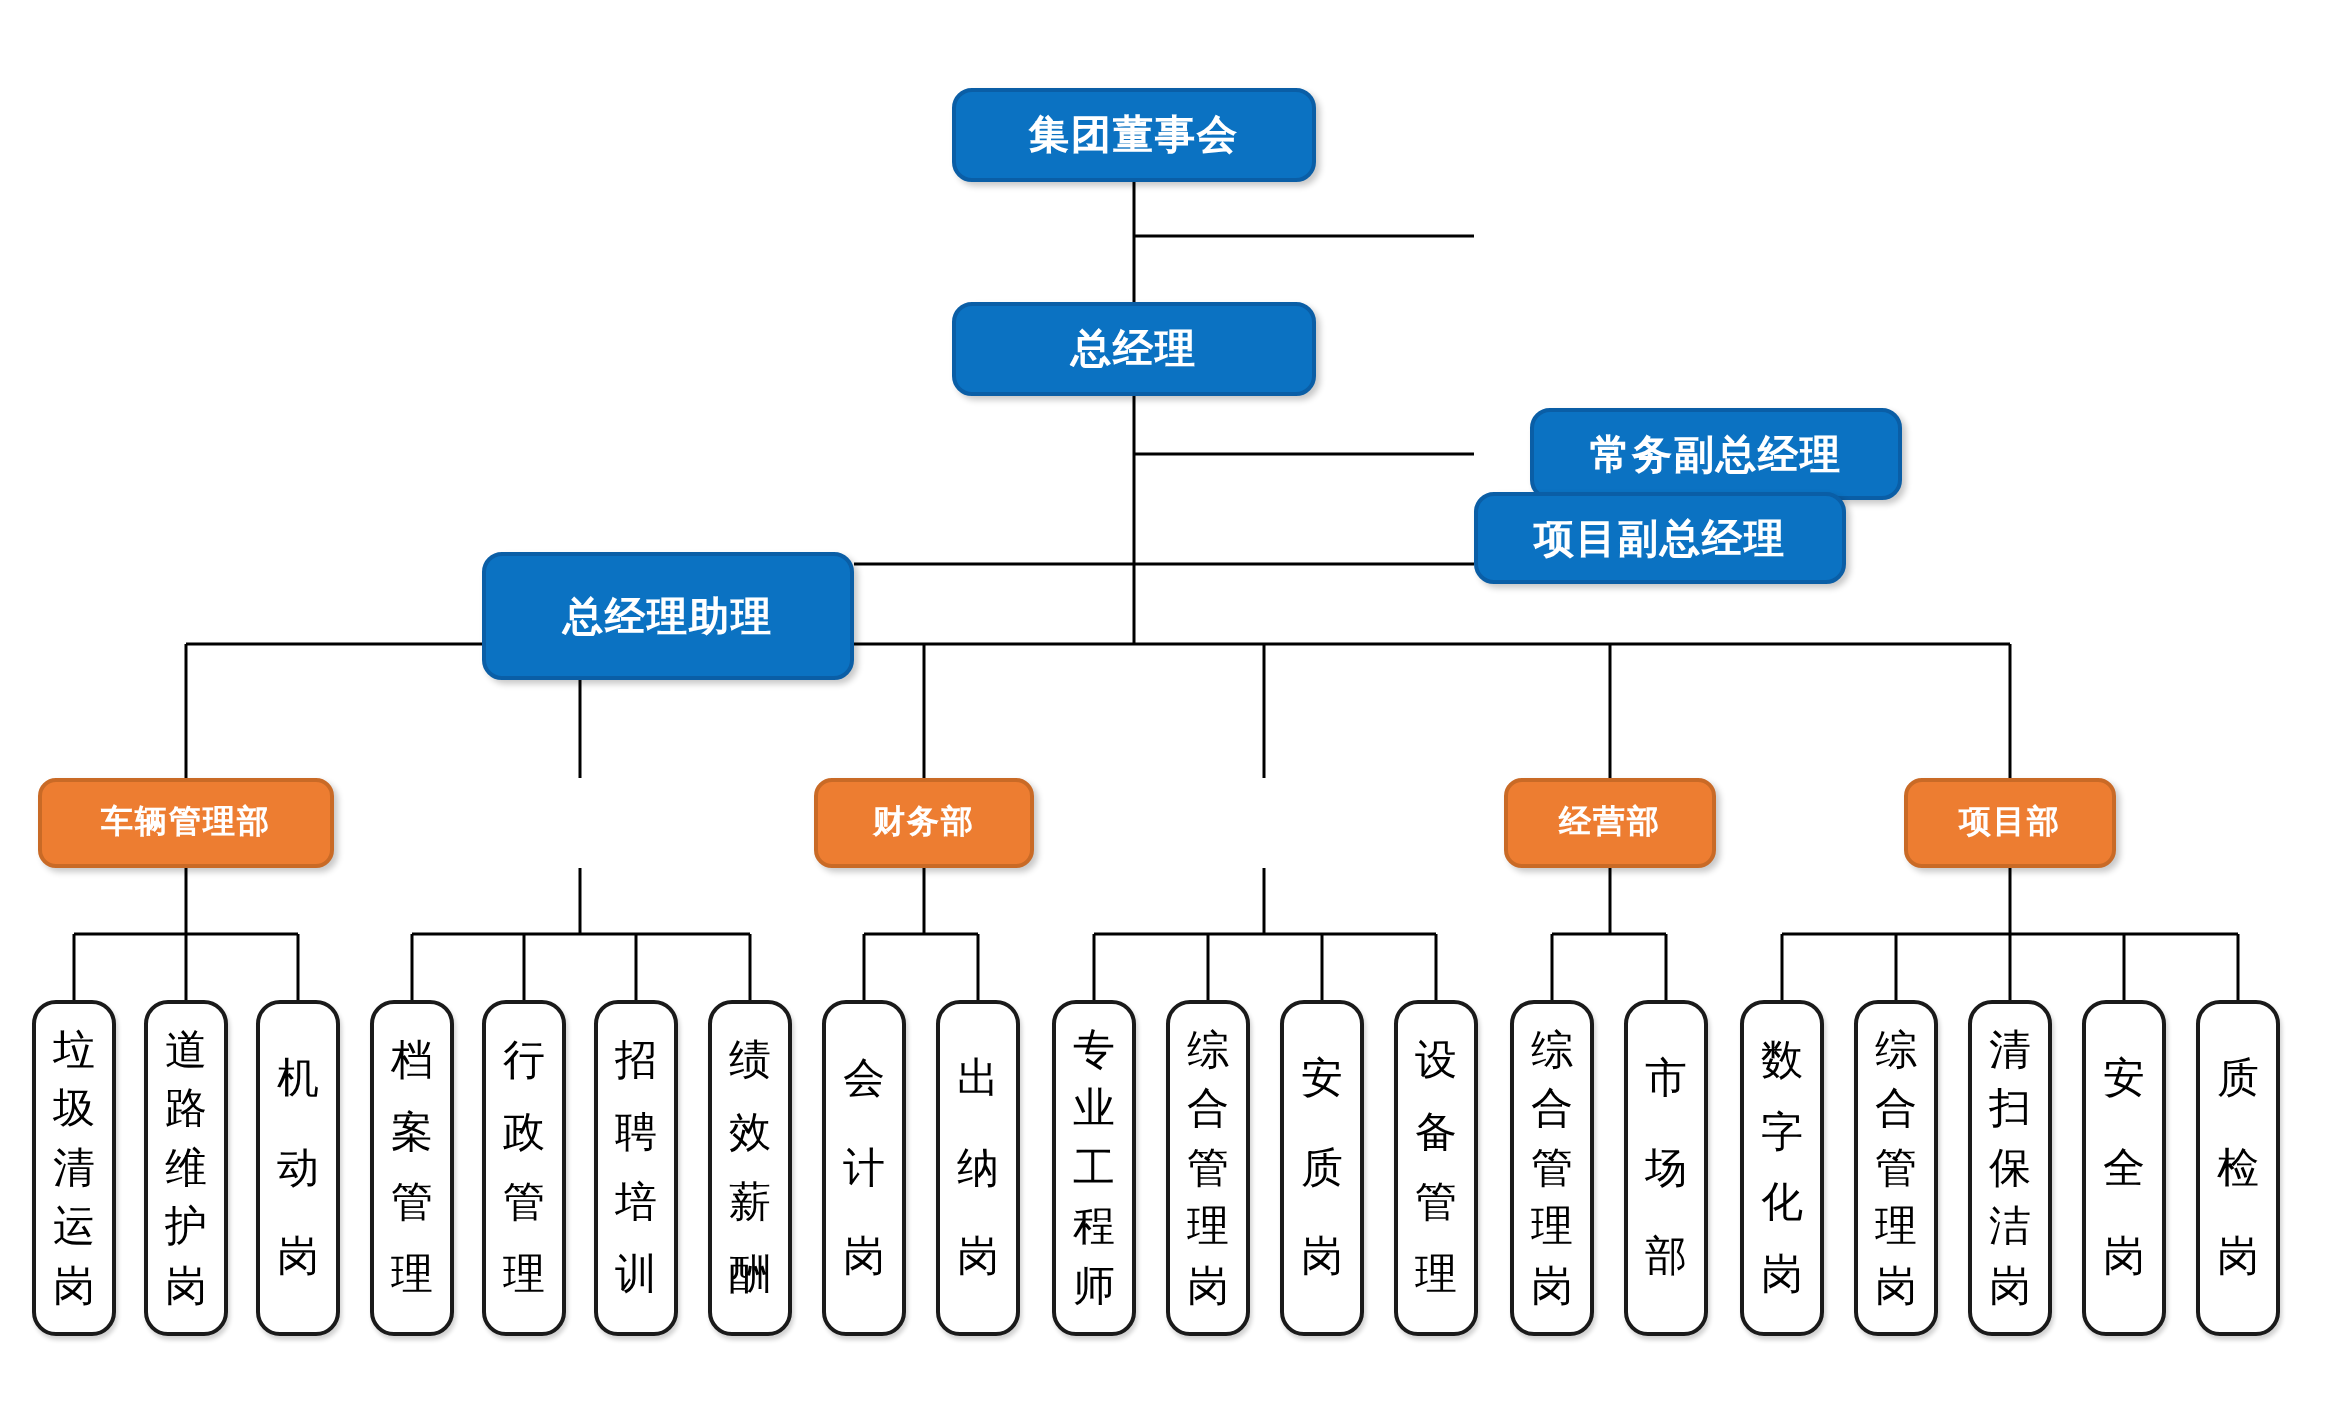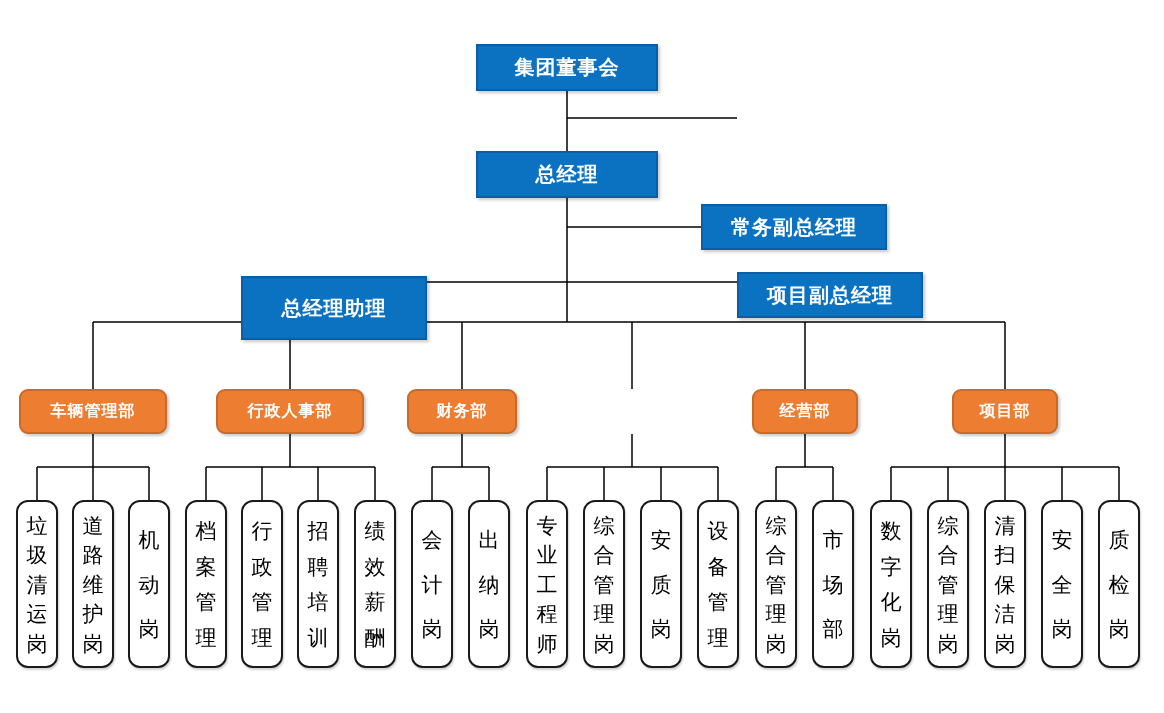--- a/index.html
+++ b/index.html
@@ -18,21 +18,21 @@
   .node{
     position:absolute;
     display:flex;align-items:center;justify-content:center;
     box-sizing:border-box;
     letter-spacing:1px;
     box-shadow:2px 2px 3px rgba(0,0,0,.22);
   }
   .mgmt{
     background:var(--management-fill,#0b72c2);
     border:2px solid var(--management-border,#0a5ea6);
-    border-radius:0;
+    border-radius:10px;
     color:var(--text-on-fill,#fff);
     font-size:20px;font-weight:600;
   }
   .dept{
     background:var(--department-fill,#ed7d31);
     border:2px solid var(--department-border,#c96a26);
     border-radius:9px;
     color:var(--text-on-fill,#fff);
     font-size:16px;font-weight:600;
     top:389px;height:45px;
@@ -108,26 +108,25 @@
     <line x1="833" y1="467" x2="833" y2="500"></line>
     <line x1="891" y1="467" x2="891" y2="500"></line>
     <line x1="948" y1="467" x2="948" y2="500"></line>
     <line x1="1005" y1="467" x2="1005" y2="500"></line>
     <line x1="1062" y1="467" x2="1062" y2="500"></line>
     <line x1="1119" y1="467" x2="1119" y2="500"></line>
   </svg>
 
   <div class="node mgmt" style="left:476px;top:44px;width:182px;height:47px">集团董事会</div>
   <div class="node mgmt" style="left:476px;top:151px;width:182px;height:47px">总经理</div>
-  <div class="node mgmt" style="left:701px;top:204px;width:186px;height:46px">常务副总经理</div>
+  <div class="node mgmt" style="left:765px;top:204px;width:186px;height:46px">常务副总经理</div>
   <div class="node mgmt" style="left:241px;top:276px;width:186px;height:64px">总经理助理</div>
-  <div class="node mgmt" style="left:737px;top:272px;width:186px;height:46px">项目副总经理</div>
+  <div class="node mgmt" style="left:737px;top:246px;width:186px;height:46px">项目副总经理</div>
 
   <div class="node dept" style="left:19px;width:148px">车辆管理部</div>
-  <div class="node dept" style="left:216px;width:148px">行政人事部</div>
   <div class="node dept" style="left:407px;width:110px">财务部</div>
   <div class="node dept" style="left:752px;width:106px">经营部</div>
   <div class="node dept" style="left:952px;width:106px">项目部</div>
 
   <div class="pos" style="left:16px">
       <span class="vchar">垃</span>
       <span class="vchar">圾</span>
       <span class="vchar">清</span>
       <span class="vchar">运</span>
       <span class="vchar">岗</span>

